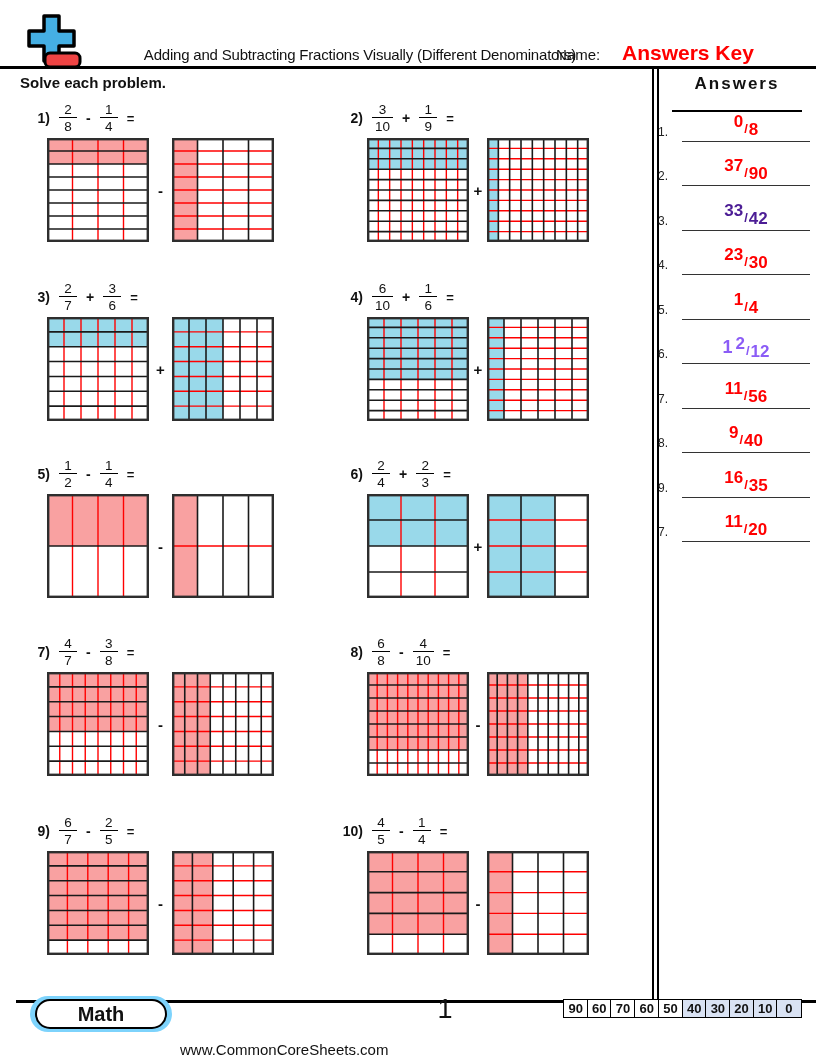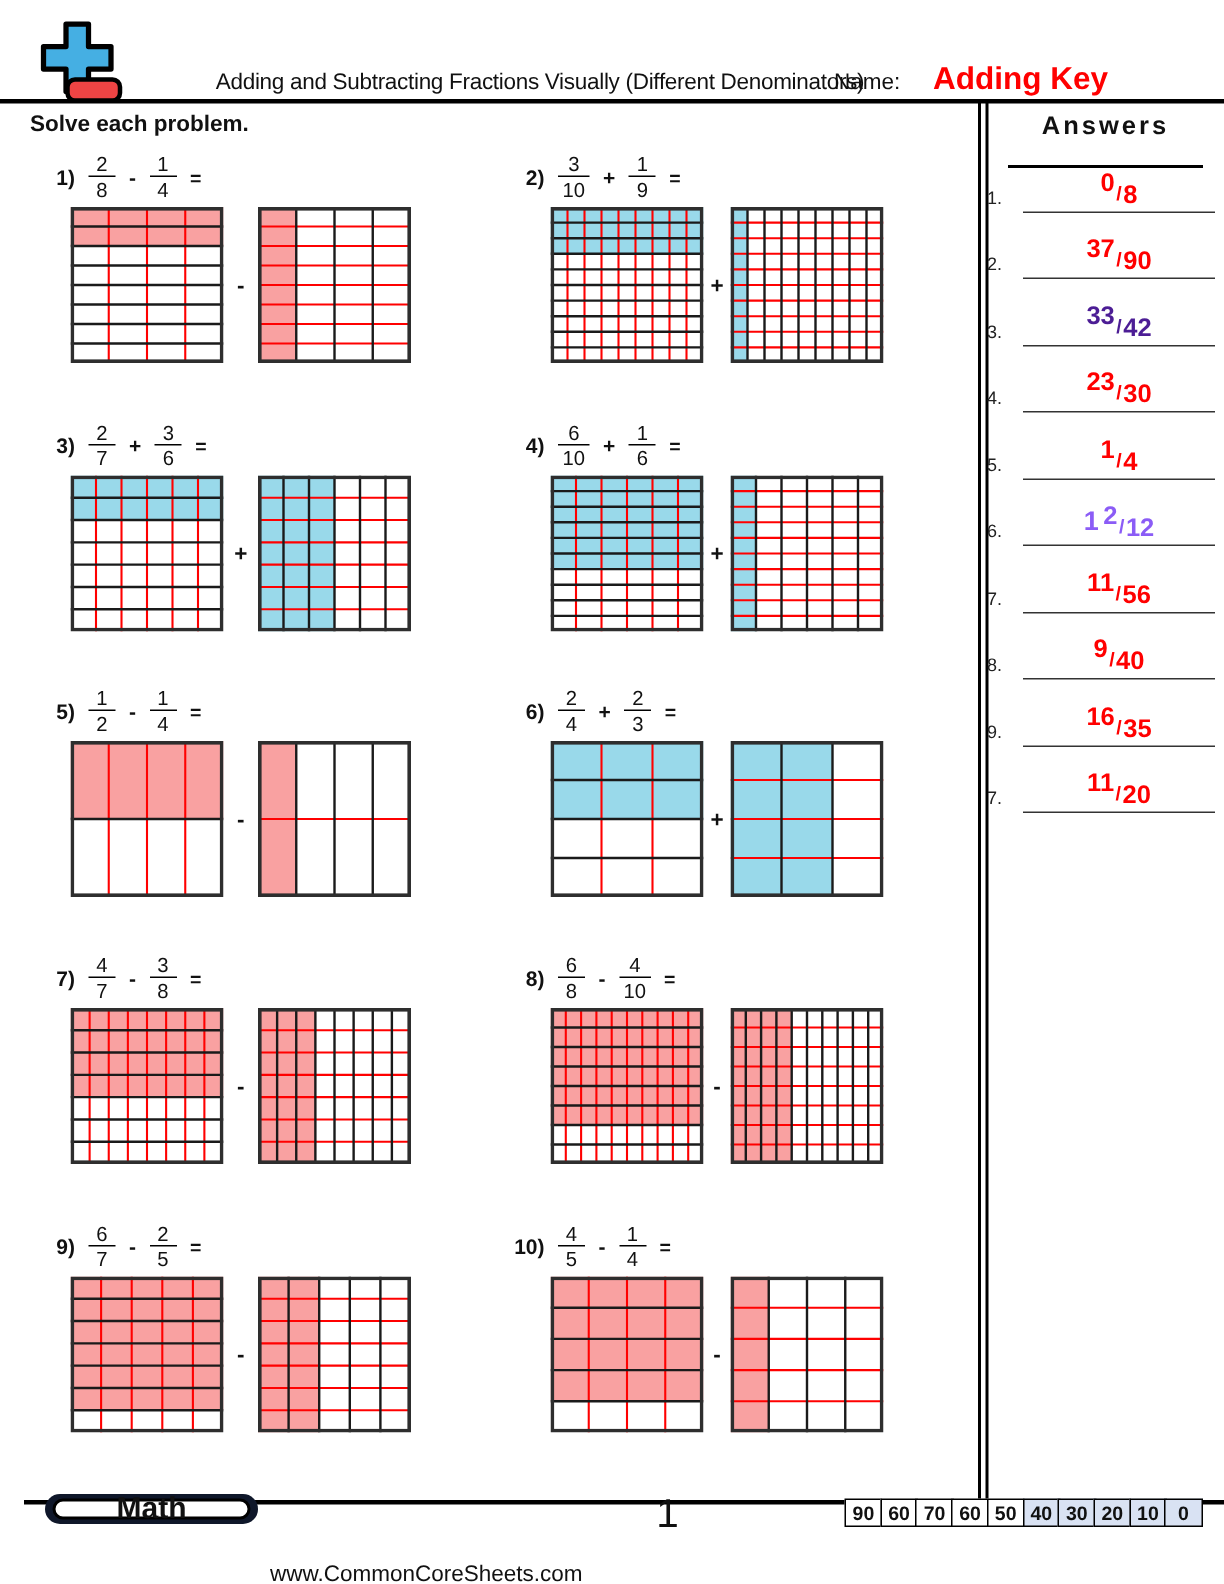--- a/index.html
+++ b/index.html
@@ -39,21 +39,21 @@
   .frac { display:inline-flex; flex-direction:column; align-items:center; }
   .fn, .fd { min-width:18px; padding:0 3px; text-align:center; font-size:13.5px; line-height:15px; }
   .fd { border-top:1.7px solid #000; padding-top:1px; }
   .p-op { font-size:14px; font-weight:600; }
   .p-eq { font-size:13px; font-weight:600; }
   .gwrap { position:absolute; top:38px; line-height:0; }
   .g-op { position:absolute; top:82px; text-align:center; font-size:15px; font-weight:bold; }
 
   
   .footer-line { position:absolute; left:16px; top:1000px; width:800px; height:2.5px; background:#000; }
-  .badge { position:absolute; left:30px; top:996px; width:142px; height:20px; background:#0f172a; border-radius:18px; }
+  .badge { position:absolute; left:30px; top:996px; width:142px; height:36px; background:#7dd3fc; border-radius:18px; }
   .badge-oval { position:absolute; left:5px; top:3px; right:5px; bottom:3px; background:#fff;
                 border:2px solid #000; border-radius:15px; display:flex; align-items:center; justify-content:center; }
   .badge-oval span { font-size:20px; font-weight:bold; }
   .url { position:absolute; left:180px; top:1008px; font-size:15px;margin-top:33px; }
   .page-num { position:absolute; left:425px; top:994px; width:40px; text-align:center;
               font-size:27px; font-weight:400; }
   .score-label { position:absolute; left:527px; top:1058px; font-size:13.5px; font-weight:600;text-align:center; }
   .score-table { position:absolute; left:563px; top:999px; display:flex; }
   .score-cell { width:25.3px; height:19px; border:1.6px solid #000; margin-left:-1.6px;
                 display:flex; align-items:center; justify-content:center;
@@ -67,21 +67,21 @@
 
   <div class="logo">
     <svg width="64" height="60" viewBox="0 0 64 60">
       <path id="logo-plus" d="M24 4 h15 v15 h15 v15 h-15 v15 h-15 v-15 h-15 v-15 h15 z" fill="#45AFE3" stroke="#000" stroke-width="3.5" stroke-linejoin="round"></path>
       <rect id="logo-minus" x="25" y="41" width="35" height="14" rx="5" fill="#EF4444" stroke="#000" stroke-width="3"></rect>
     </svg>
   </div>
 
   <div class="title">Adding and Subtracting Fractions Visually (Different Denominators)</div>
   <div class="name-label">Name:</div>
-  <div class="answer-key" style="color: rgb(255, 0, 0);">Adding Key</div>
+  <div class="answer-key" style="color: rgb(255, 0, 0);">Answers Key</div>
   <div class="header-line"></div>
   <div class="instructions">Solve each problem.</div>
 
   <div class="vline v1"></div>
   <div class="vline v2"></div>
   <div class="answers-title">Answers</div>
 
   <div id="problems">
       <div class="problem" style="left: 20px; top: 100px;">
         <div class="p-head">

